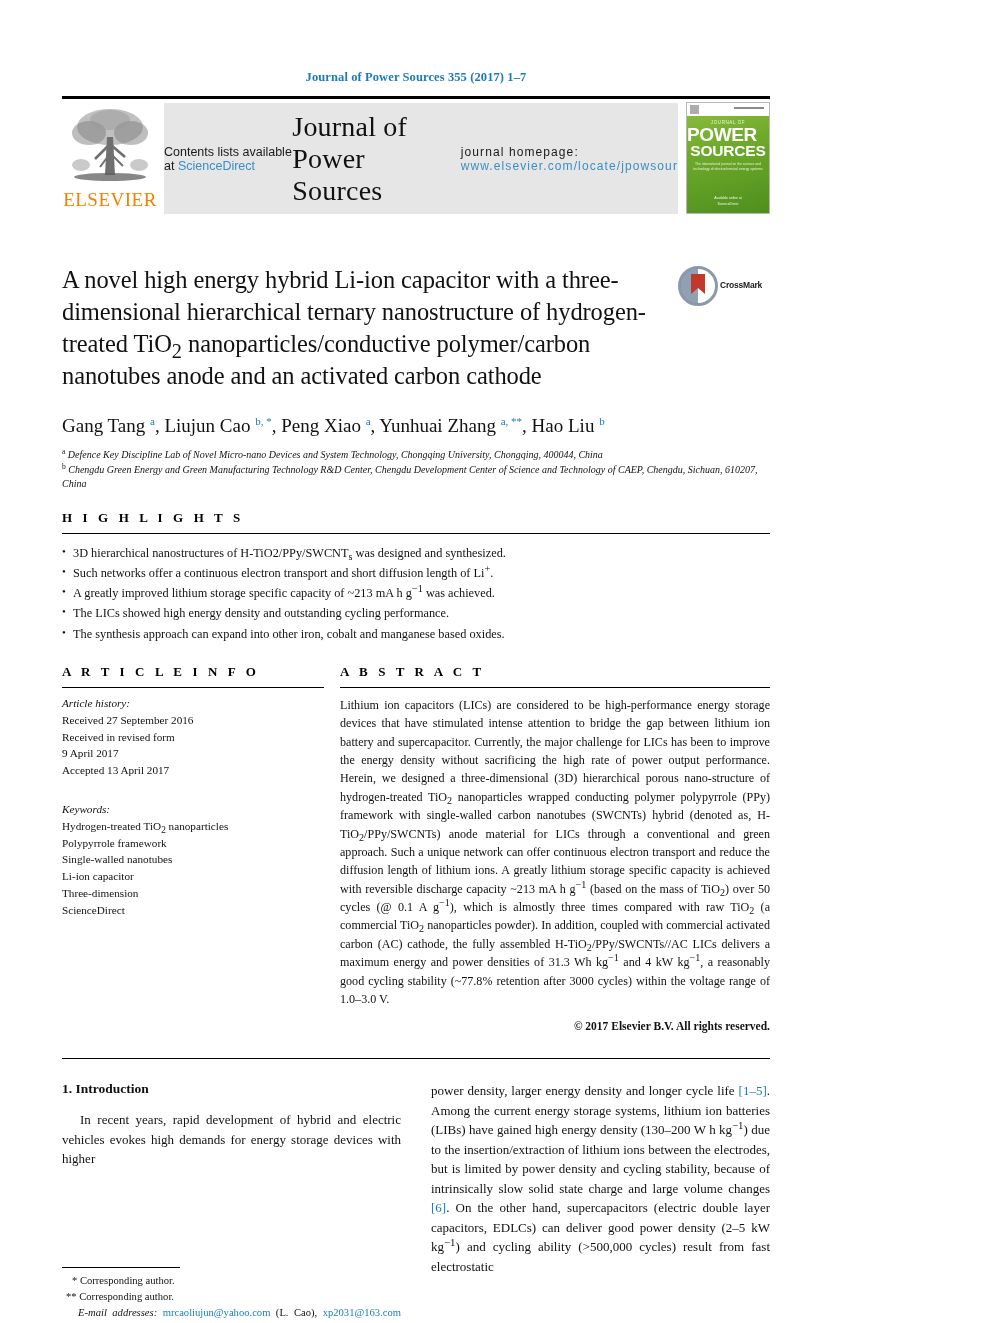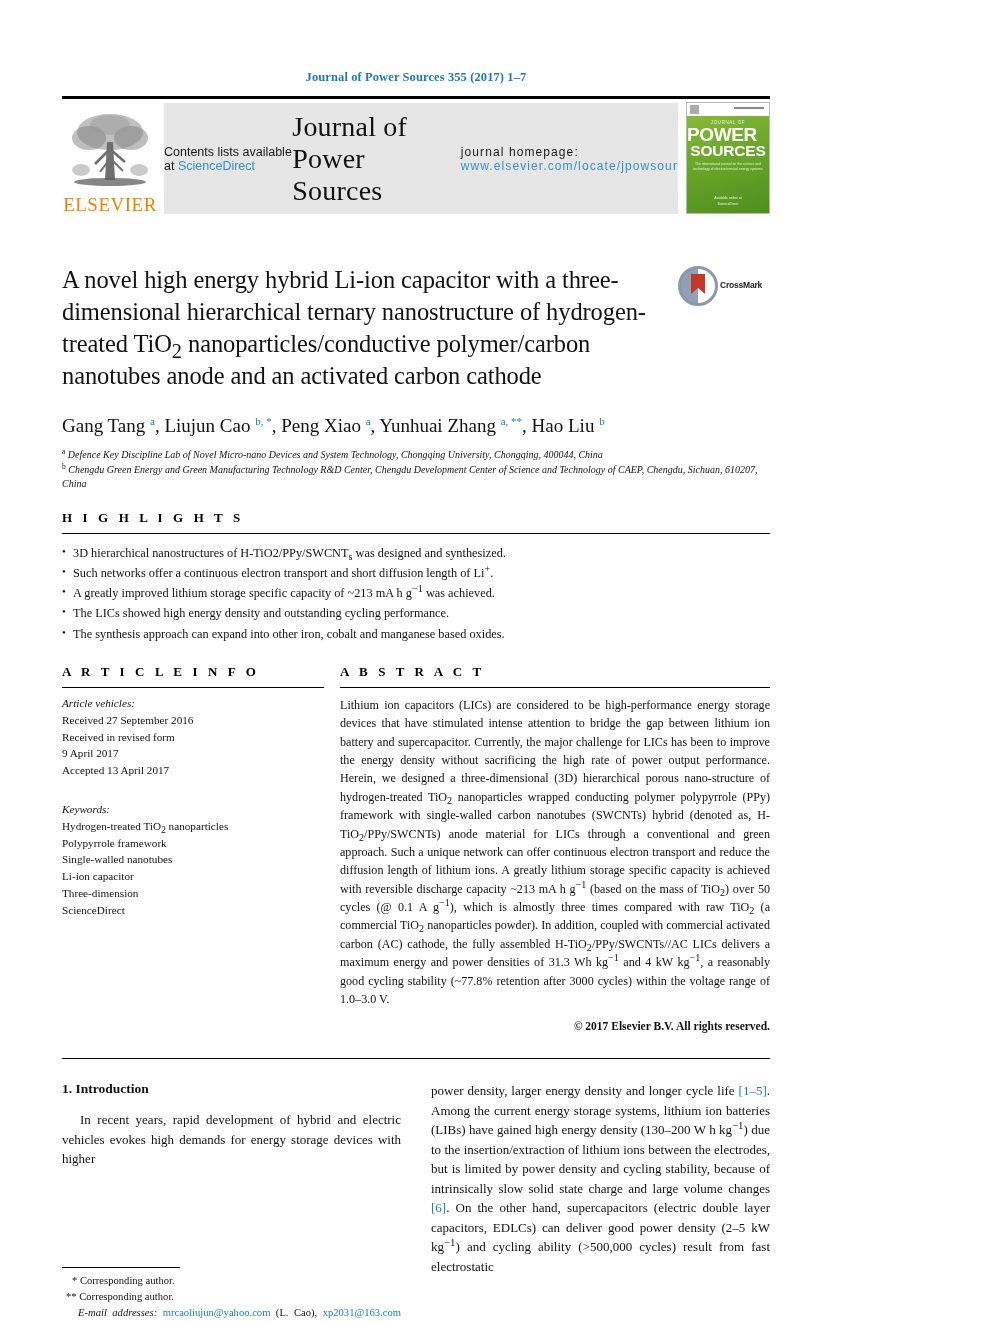--- a/index.html
+++ b/index.html
@@ -40,21 +40,21 @@
     height: 122px;
   }
   .elsevier-logo {
     width: 96px;
     flex: 0 0 96px;
     position: relative;
     padding-top: 4px;
     display: flex;
     flex-direction: column;
     align-items: center;
-    justify-content: center;
+    justify-content: flex-start;
   }
   .tree-svg { display:block; }
   .elsevier-word {
     font-family: "Liberation Serif", serif;
     font-size: 19px;
     color: #ef8200;
     letter-spacing: .5px;
     line-height: 1;
     margin-top: 1px;
   }
@@ -375,21 +375,21 @@
       <li>The LICs showed high energy density and outstanding cycling performance.</li>
       <li>The synthesis approach can expand into other iron, cobalt and manganese based oxides.</li>
     </ul>
   </div>
 
   <div class="ia-wrap">
     <div class="col-info">
       <div class="sec-head">A R T I C L E   I N F O</div>
       <div class="info-rule">
         <div class="info-body">
-          <div class="lbl">Article vehicles:</div>
+          <div class="lbl">Article history:</div>
           <div>Received 27 September 2016</div>
           <div>Received in revised form</div>
           <div>9 April 2017</div>
           <div>Accepted 13 April 2017</div>
         </div>
         <div class="info-body kw-block">
           <div class="lbl">Keywords:</div>
           <div>Hydrogen-treated TiO<sub>2</sub> nanoparticles</div>
           <div>Polypyrrole framework</div>
           <div>Single-walled nanotubes</div>

